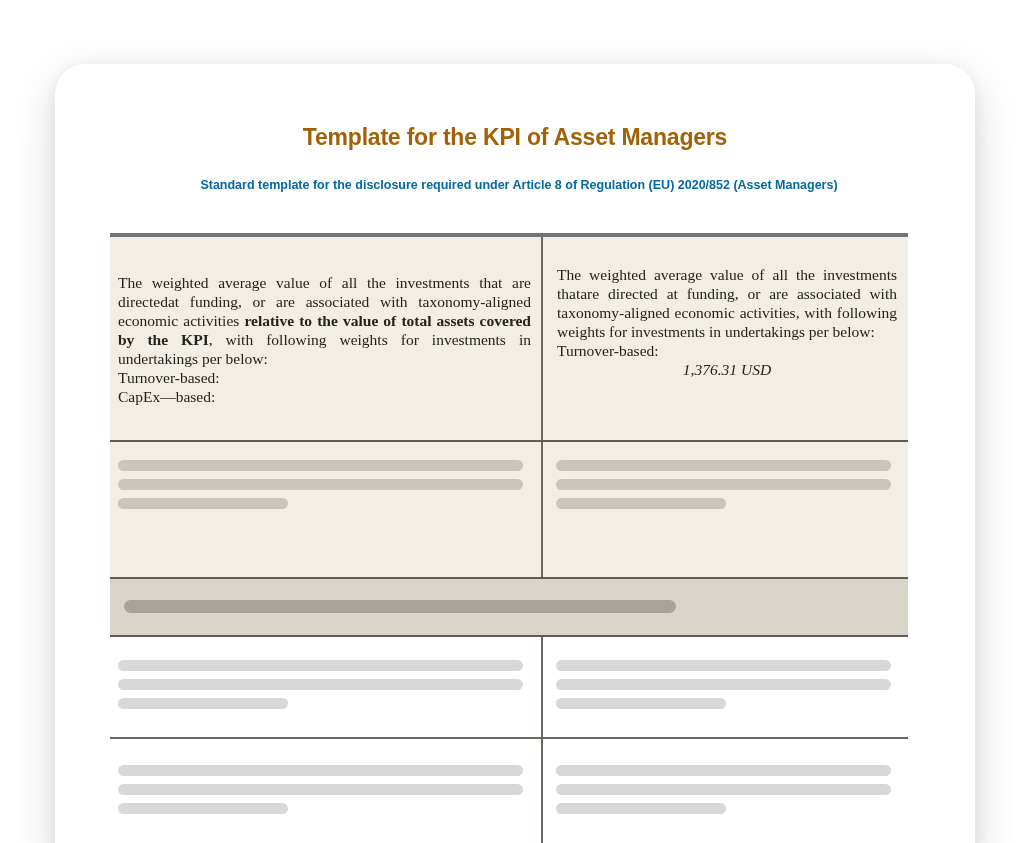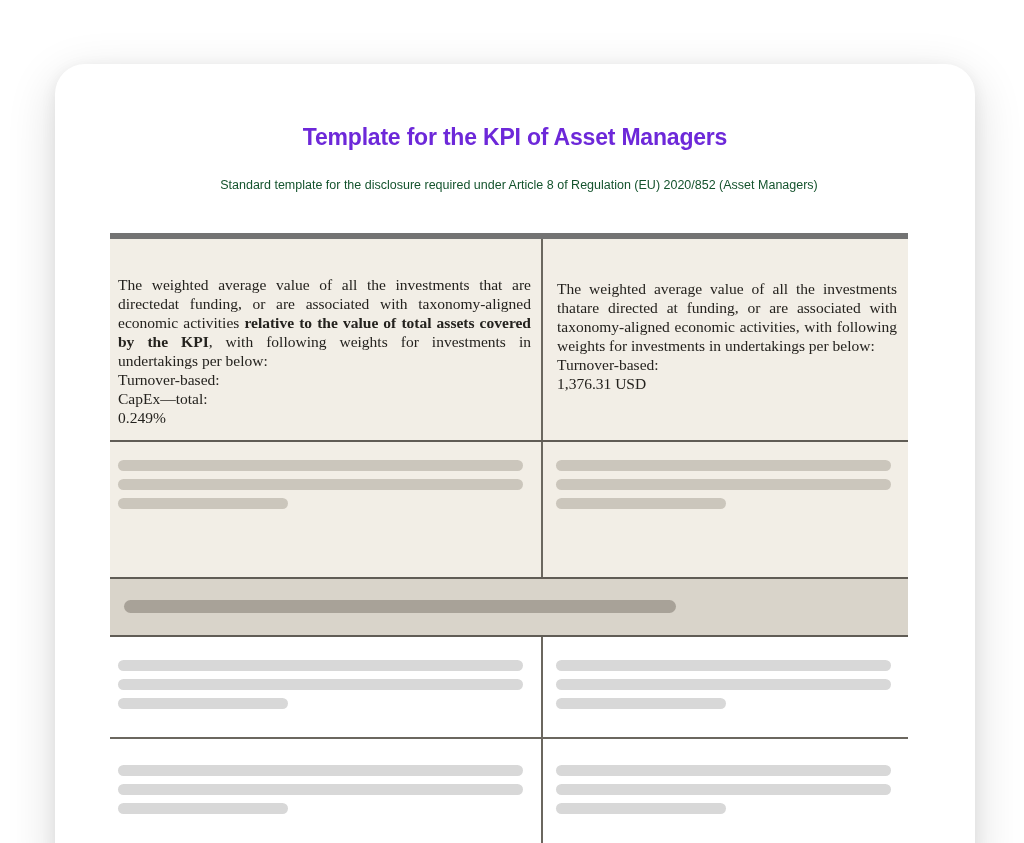--- a/index.html
+++ b/index.html
@@ -17,61 +17,61 @@
     background: #ffffff;
     border-radius: 30px 30px 0 0;
     box-shadow: 0 4px 16px rgba(0,0,0,0.07), 0 14px 50px rgba(0,0,0,0.14);
   }
 
   .doc-title {
     margin-top: 60px;
     text-align: center;
     font-size: 23px;
     font-weight: 700;
-    color: #6d28d9;
+    color: #a16207;
     letter-spacing: -0.2px;
   }
   .doc-subtitle {
     margin-top: 27px;
     text-align: center;
     font-size: 12.5px;
-    font-weight: 400;
-    color: #14532d;
+    font-weight: 700;
+    color: #0369a1;
     margin-left: 8px;
   }
 
   .kpi-table {
     position: absolute;
     left: 55px; top: 169px;
     width: 798px;
   }
 
   .t-row { display: flex; width: 100%; }
   .cell-l { width: 433px; border-right: 2px solid #6b675f; }
   .cell-r { width: 365px; }
 
   
   .row-values {
     height: 209px;
     background: #f2eee6;
-    border-top: 6px solid #737373;
+    border-top: 4px solid #737373;
     border-bottom: 2px solid #605c55;
   }
   .row-values .cell-l { padding: 36px 10px 8px 8px; }
-  .row-values .cell-r { padding: 40px 11px 8px 14px; }
+  .row-values .cell-r { padding: 28px 11px 8px 14px; }
   .serif-text {
     font-family: "Liberation Serif", serif;
     font-size: 15.5px;
     line-height: 19px;
     color: #24221e;
   }
   .para-justify { text-align: justify; }
   .bold-inline { font-weight: 700; }
   .metric-label { }
-  .metric-value-right { text-align: left; }
+  .metric-value-right { text-align: center; font-style: italic; }
 
   
   .row-skel-beige {
     height: 135px;
     background: #f2eee6;
   }
   .row-skel-beige .cell-l { padding: 18px 0 0 8px; }
   .row-skel-beige .cell-r { padding: 18px 0 0 13px; }
 
   .bar {
@@ -116,22 +116,21 @@
 
   <h1 class="doc-title">Template for the KPI of Asset Managers</h1>
   <div class="doc-subtitle">Standard template for the disclosure required under Article 8 of Regulation (EU) 2020/852 (Asset Managers)</div>
 
   <div class="kpi-table">
 
     <div class="t-row row-values">
       <div class="cell-l serif-text">
         <div class="para-justify"><span>The weighted average value of all the investments that are directedat funding, or are associated with taxonomy-aligned economic activities </span><span class="bold-inline">relative to the value of total assets covered by the KPI</span><span>, with following weights for investments in undertakings per below:</span></div>
         <div class="metric-label">Turnover-based:</div>
-        <div class="metric-label">CapEx—total:</div>
-        <div class="metric-value">0.249%</div>
+        <div class="metric-label">CapEx—based:</div>
       </div>
       <div class="cell-r serif-text">
         <div class="para-justify">The weighted average value of all the investments thatare directed at funding, or are associated with taxonomy-aligned economic activities, with following weights for investments in undertakings per below:</div>
         <div class="metric-label">Turnover-based:</div>
         <div class="metric-value-right">1,376.31 USD</div>
       </div>
     </div>
 
     <div class="t-row row-skel-beige">
       <div class="cell-l">

